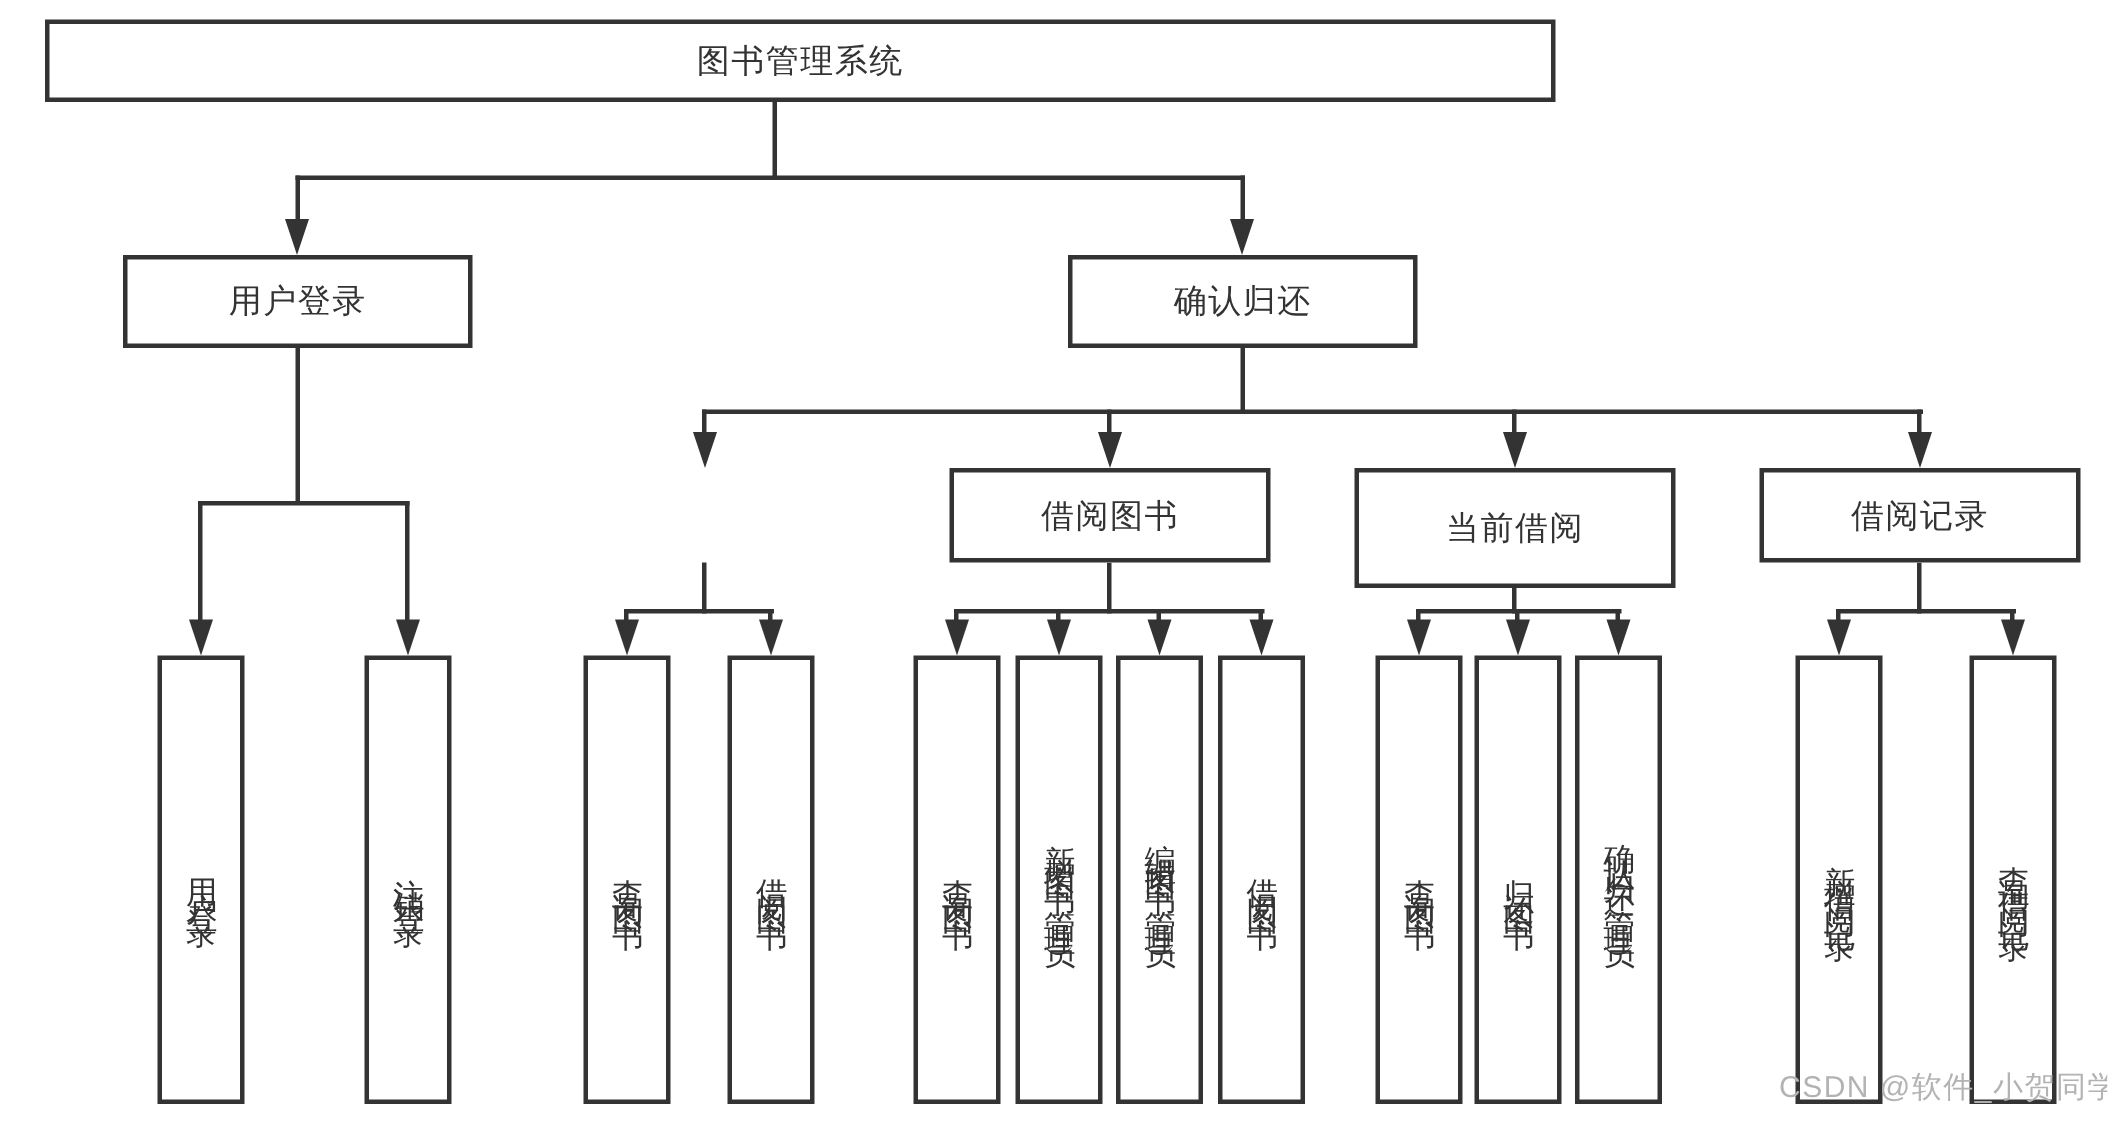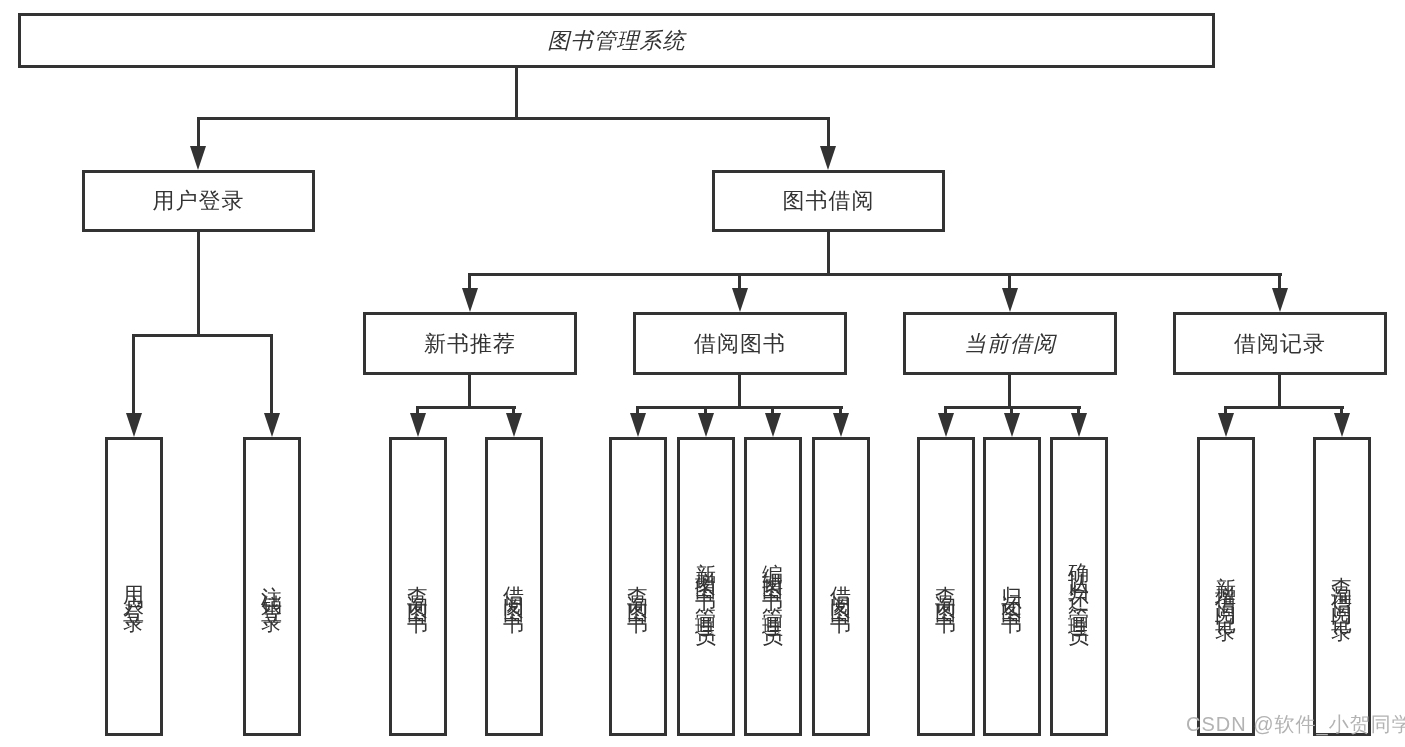--- a/index.html
+++ b/index.html
@@ -35,63 +35,60 @@
   .watermark{
     position:absolute;left:1186px;top:711px;z-index:5;
     font-size:20px;color:#b3b3b3;letter-spacing:1px;white-space:nowrap;
   }
 </style>
 </head>
 <body>
 
 <div class="canvas">
 
-  <div class="box" style="left:18px;top:13px;width:1197px;height:55px;font-style:italic;">
+  <div class="box" style="left:30px;top:13px;width:1007px;height:55px;">
     <span>图书管理系统</span>
   </div>
 
   <div class="vline" style="left:515px;top:68px;height:50px;"></div>
   <div class="hline" style="left:197px;top:117px;width:633px;"></div>
   <div class="vline" style="left:197px;top:117px;height:30px;"></div>
   <div class="arrow" style="left:190px;top:146px;"></div>
   <div class="vline" style="left:827px;top:117px;height:30px;"></div>
   <div class="arrow" style="left:820px;top:146px;"></div>
 
   <div class="box" style="left:82px;top:170px;width:233px;height:62px;">
     <span>用户登录</span>
   </div>
   <div class="box" style="left:712px;top:170px;width:233px;height:62px;">
-    <span>图书借阅</span>
+    <span>确认归还</span>
   </div>
 
   <div class="vline" style="left:197px;top:232px;height:104px;"></div>
   <div class="hline" style="left:132px;top:334px;width:141px;"></div>
   <div class="vline" style="left:132px;top:334px;height:80px;"></div>
   <div class="arrow" style="left:126px;top:413px;"></div>
   <div class="vline" style="left:270px;top:334px;height:80px;"></div>
   <div class="arrow" style="left:264px;top:413px;"></div>
 
   <div class="vline" style="left:827px;top:232px;height:44px;"></div>
   <div class="hline" style="left:468px;top:273px;width:814px;"></div>
   <div class="vline" style="left:468px;top:273px;height:16px;"></div>
   <div class="arrow" style="left:462px;top:288px;"></div>
   <div class="vline" style="left:738px;top:273px;height:16px;"></div>
   <div class="arrow" style="left:732px;top:288px;"></div>
   <div class="vline" style="left:1008px;top:273px;height:16px;"></div>
   <div class="arrow" style="left:1002px;top:288px;"></div>
   <div class="vline" style="left:1278px;top:273px;height:16px;"></div>
   <div class="arrow" style="left:1272px;top:288px;"></div>
 
-  <div class="box" style="left:363px;top:312px;width:214px;height:63px;">
-    <span>新书推荐</span>
-  </div>
   <div class="box" style="left:633px;top:312px;width:214px;height:63px;">
     <span>借阅图书</span>
   </div>
-  <div class="box" style="left:903px;top:312px;width:214px;height:63px;font-style:italic;">
+  <div class="box" style="left:903px;top:312px;width:214px;height:80px;">
     <span>当前借阅</span>
   </div>
   <div class="box" style="left:1173px;top:312px;width:214px;height:63px;">
     <span>借阅记录</span>
   </div>
 
   <div class="vline" style="left:468px;top:375px;height:34px;"></div>
   <div class="hline" style="left:416px;top:406px;width:100px;"></div>
   <div class="vline" style="left:416px;top:406px;height:10px;"></div>
   <div class="arrow" style="left:410px;top:413px;"></div>

